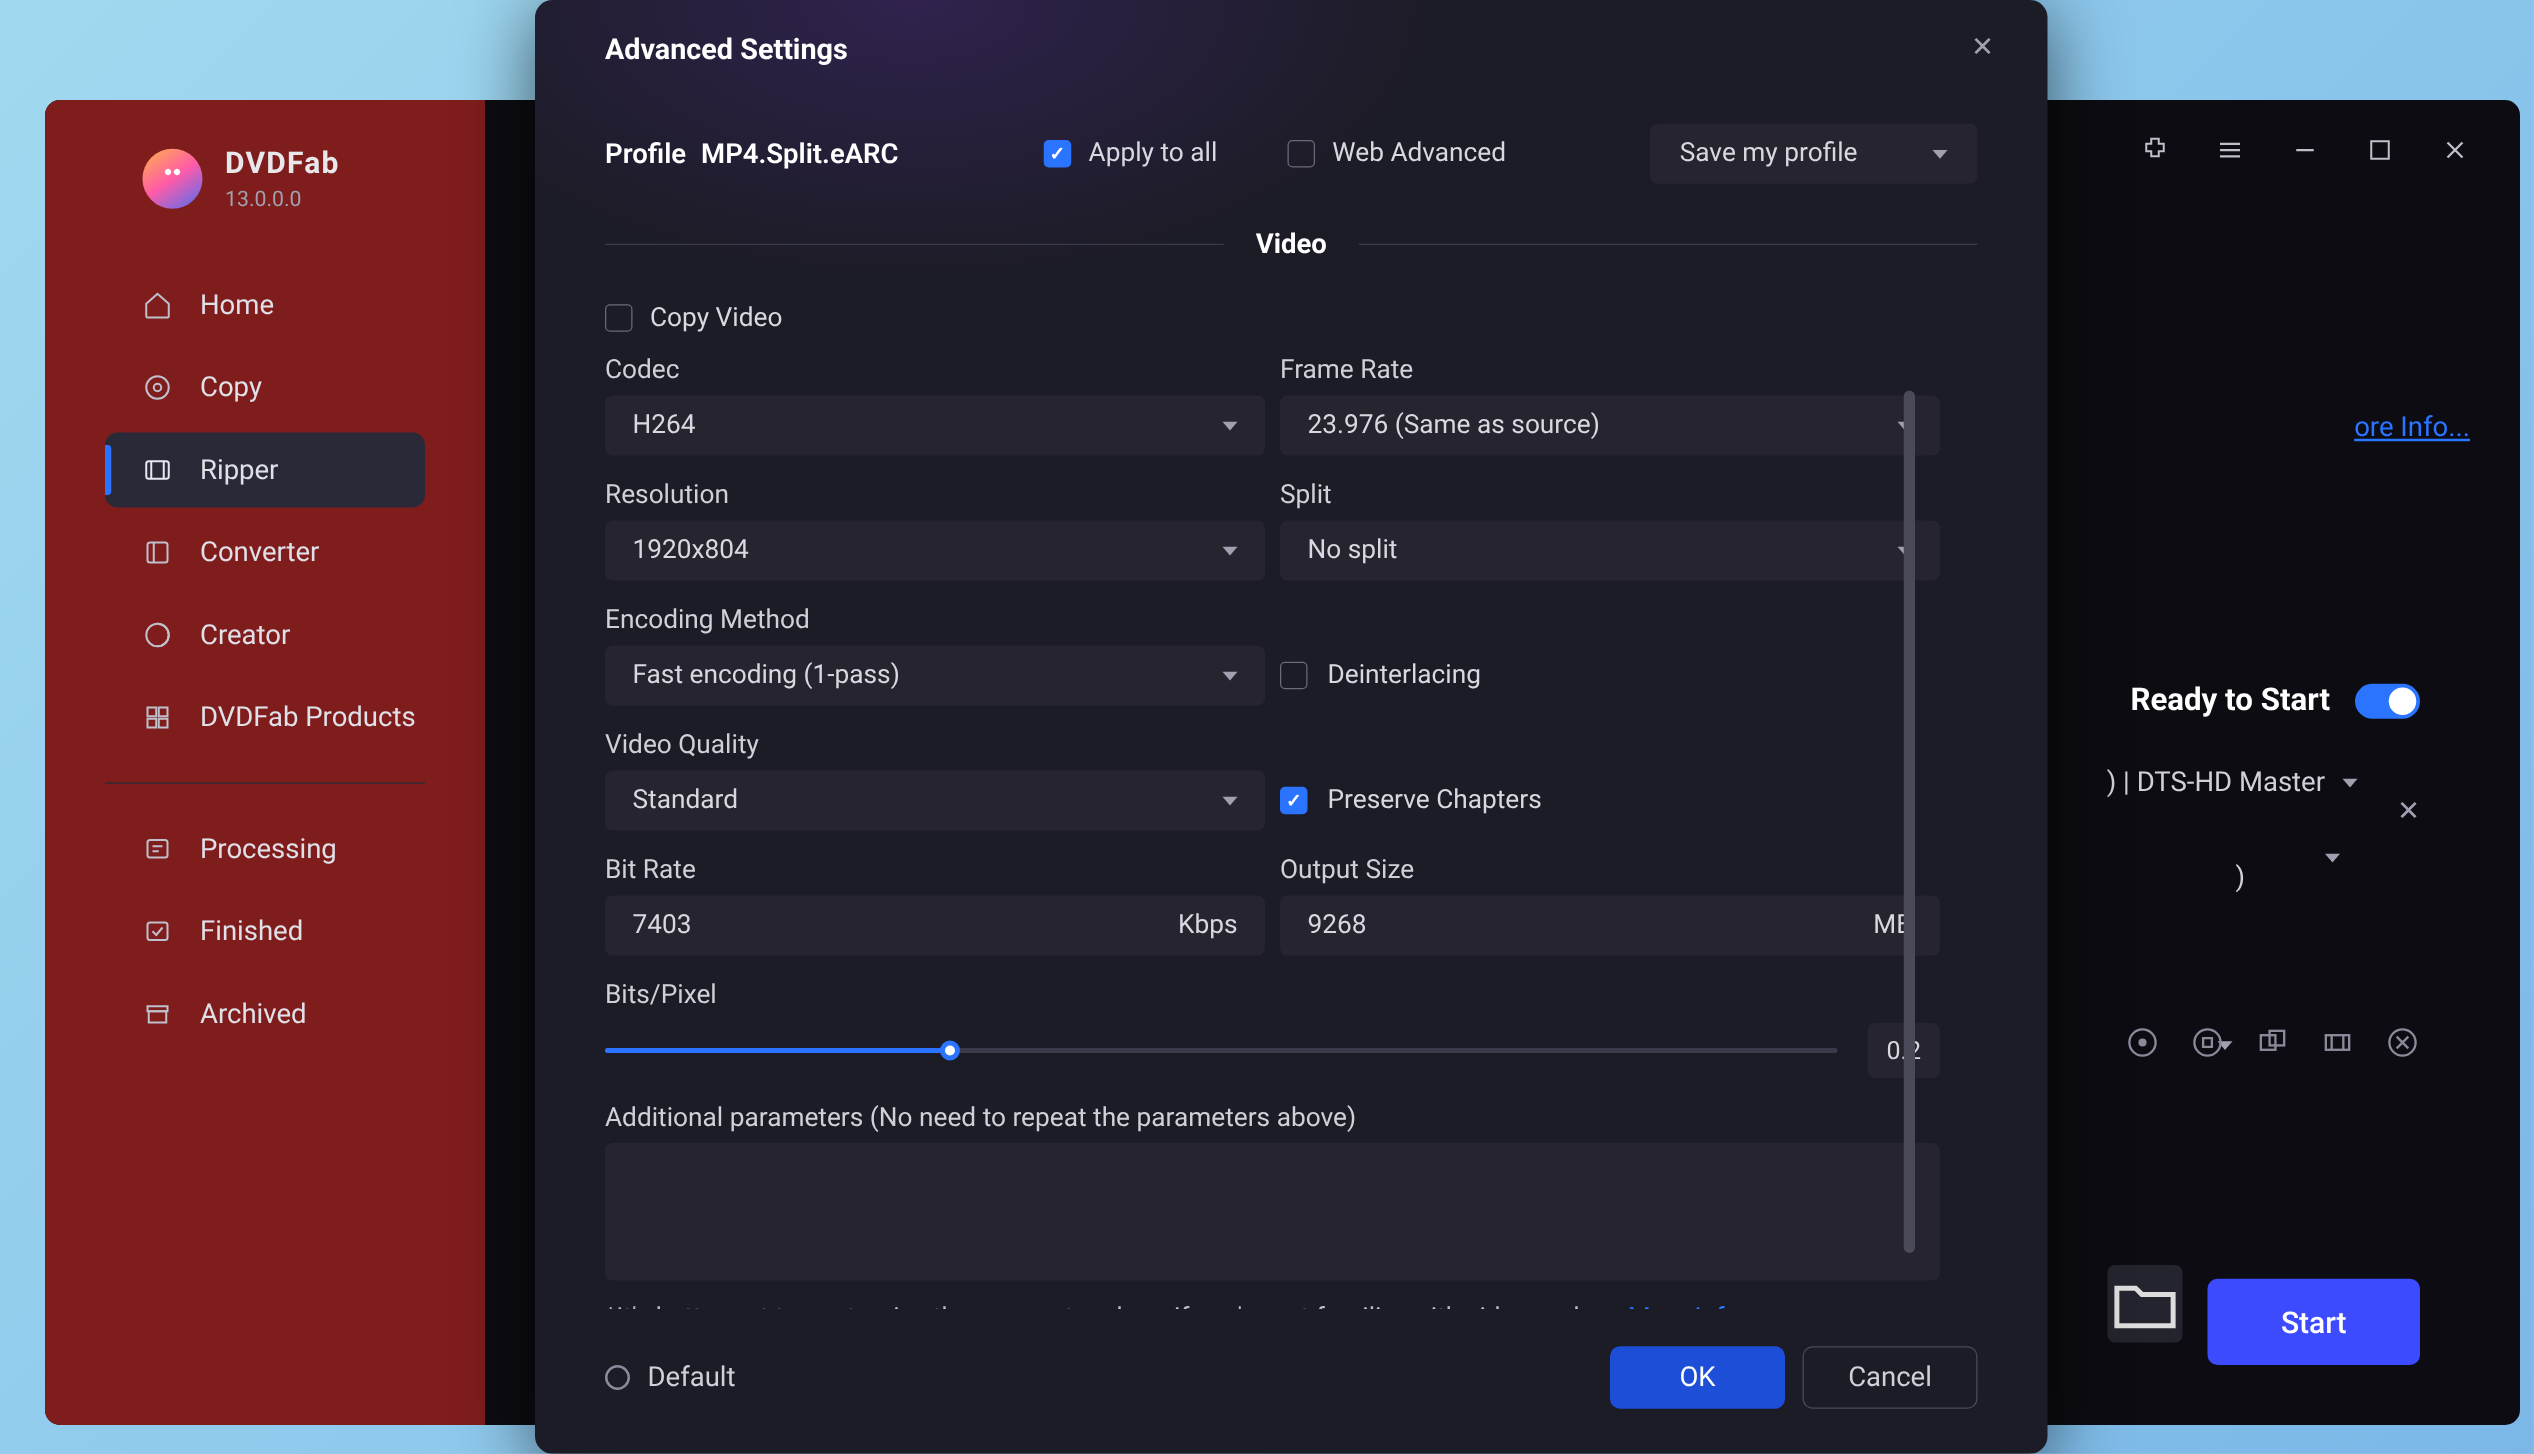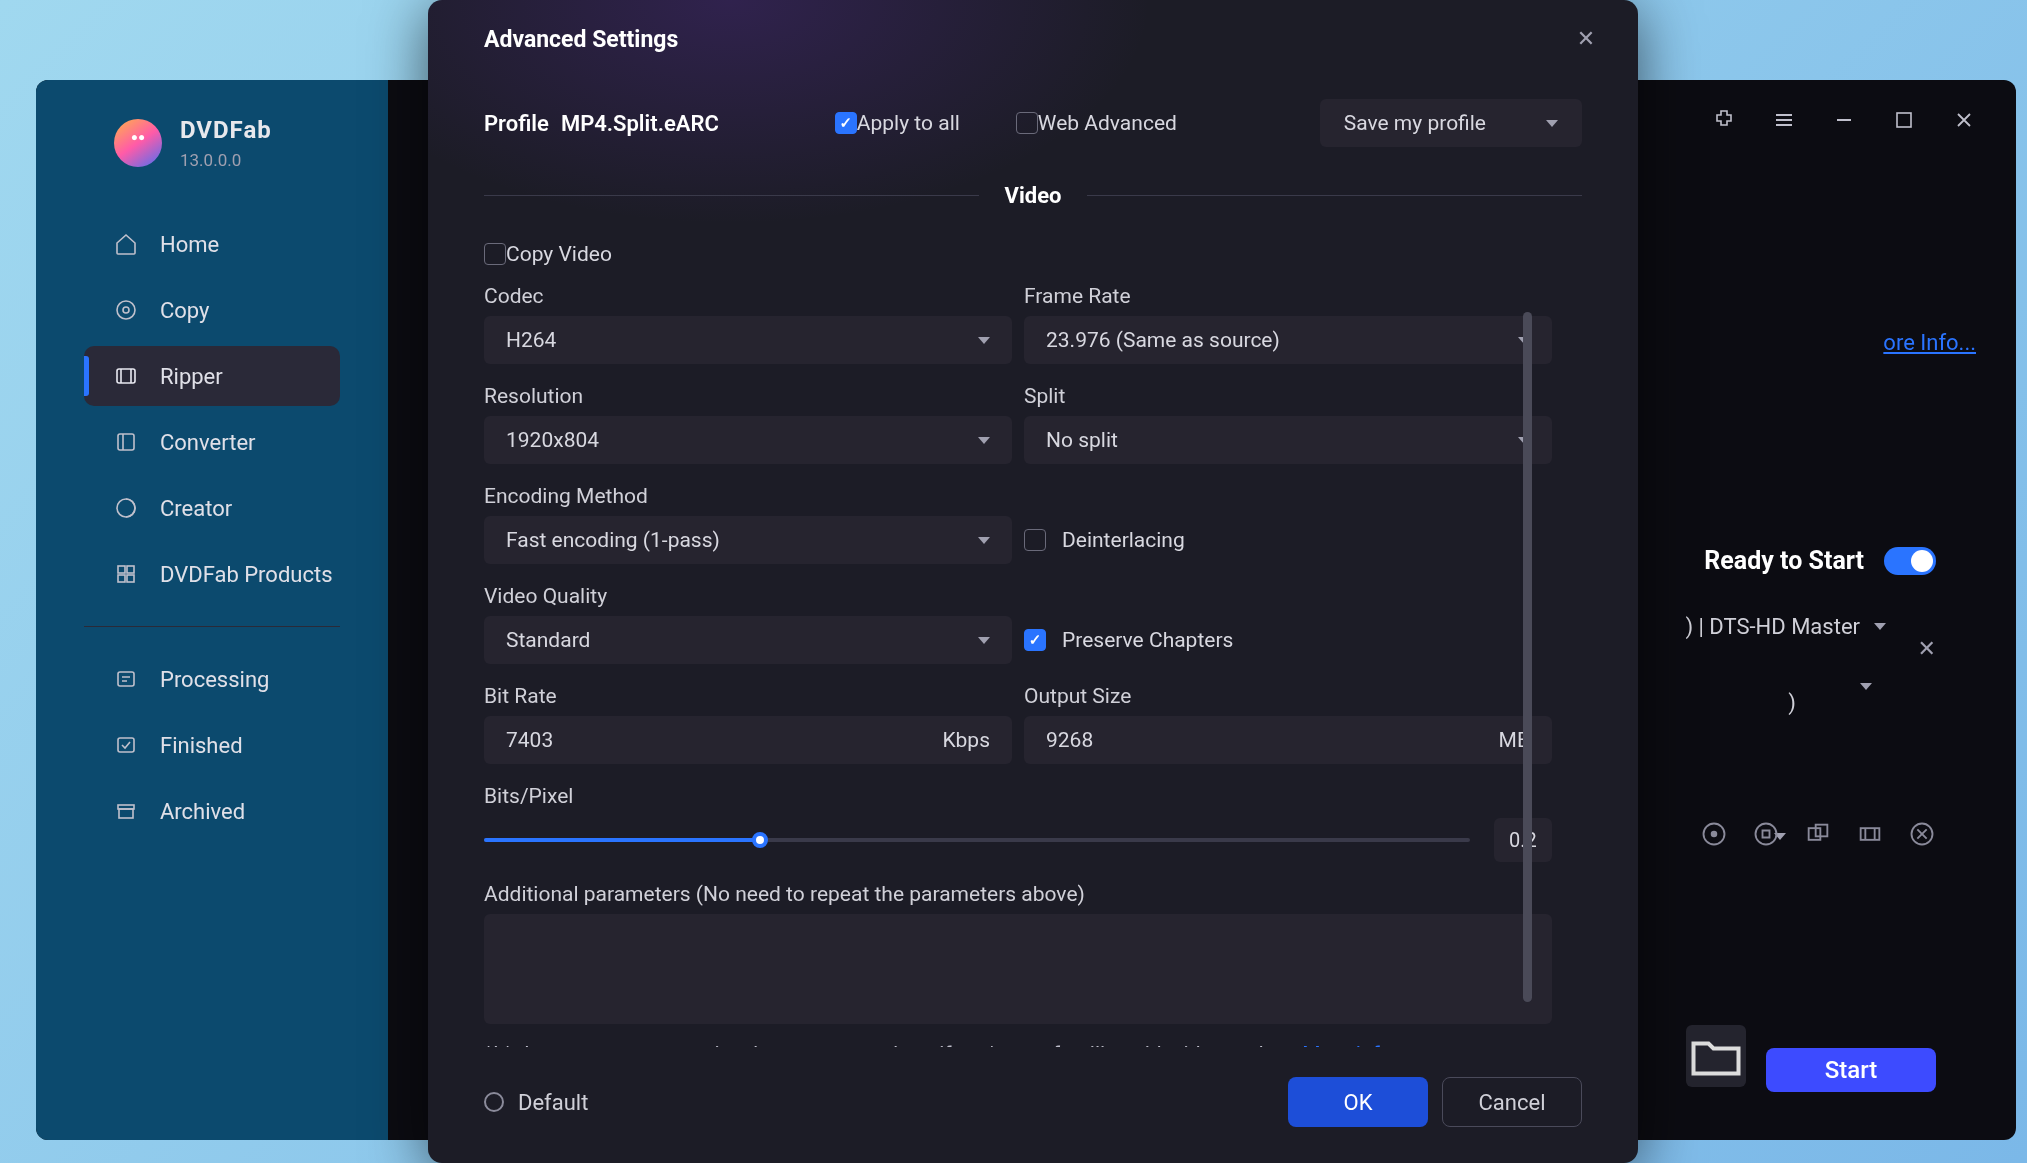--- a/index.html
+++ b/index.html
@@ -1,18 +1,18 @@
 <!DOCTYPE html>
 <html><head>
 <meta charset="utf-8">
 <style>
 * { margin: 0; padding: 0; box-sizing: border-box; font-family: -apple-system, BlinkMacSystemFont, "Segoe UI", Roboto, Arial, sans-serif; }
 body { width: 2027px; height: 1163px; background: linear-gradient(135deg, #a0d8ef 0%, #7bb8e8 100%); overflow: hidden; position: relative; }
 .main-window { position: absolute; left: 36px; top: 80px; width: 1980px; height: 1060px; background: #0c0c12; border-radius: 12px; display: flex; overflow: hidden; }
-.sidebar { width: 352px; background: #0c4a6e; display: flex; flex-direction: column; padding-top: 36px; }
+.sidebar { width: 352px; background: #7f1d1d; display: flex; flex-direction: column; padding-top: 36px; }
 .logo-area { display: flex; align-items: center; gap: 18px; padding-left: 78px; margin-bottom: 44px; }
 .logo-circle { width: 48px; height: 48px; border-radius: 50%; background: linear-gradient(145deg, #ffb347, #ff5ba8, #4a6ff5); position: relative; }
 .logo-circle::after { content: ""; position: absolute; inset: 6px; border-radius: 50%; background: radial-gradient(circle at 40% 35%, #fff 0 2px, transparent 3px), radial-gradient(circle at 60% 35%, #fff 0 2px, transparent 3px); }
 .logo-text { display: flex; flex-direction: column; }
 .logo-name { color: #e8e8ec; font-weight: 700; font-size: 24px; letter-spacing: 1px; }
 .logo-ver { color: #a0a0b0; font-size: 17px; margin-top: 6px; }
 .nav { display: flex; flex-direction: column; gap: 6px; padding: 0 48px; }
 .nav-item { display: flex; align-items: center; gap: 22px; height: 60px; padding-left: 30px; border-radius: 10px; color: #e0e0e8; font-size: 22px; cursor: pointer; position: relative; }
 .nav-item.active { background: #2a2938; }
 .nav-item.active::before { content: ""; position: absolute; left: 0; top: 10px; bottom: 10px; width: 5px; background: #2a74ff; border-radius: 0 3px 3px 0; }
@@ -23,30 +23,30 @@
 .right-peek { position: absolute; right: 40px; top: 250px; color: #2a74ff; text-decoration: underline; font-size: 22px; }
 .ready-row { position: absolute; right: 80px; top: 466px; display: flex; align-items: center; gap: 20px; }
 .ready-text { color: #fff; font-weight: 700; font-size: 25px; }
 .toggle { width: 52px; height: 28px; background: #2a74ff; border-radius: 14px; position: relative; }
 .toggle::after { content: ""; position: absolute; right: 3px; top: 3px; width: 22px; height: 22px; background: #fff; border-radius: 50%; }
 .dts-row { position: absolute; right: 130px; top: 534px; color: #d0d0d8; font-size: 22px; display: flex; align-items: center; gap: 14px; }
 .ftr-icons { position: absolute; right: 80px; top: 740px; display: flex; gap: 24px; }
 .ftr-icons .f { width: 28px; height: 28px; color: #8a8a9a; display: flex; align-items: center; justify-content: center; }
 .bottom-right { position: absolute; right: 80px; bottom: 48px; display: flex; gap: 20px; align-items: center; }
 .folder-btn { width: 60px; height: 62px; background: #24242e; border-radius: 6px; display: flex; align-items: center; justify-content: center; color: #ddd; }
-.start-btn { width: 170px; height: 44px; background: #3d4bff; color: #fff; border-radius: 8px; display: flex; align-items: center; justify-content: center; font-size: 24px; font-weight: 500; cursor: pointer; margin-top: 29px; }
+.start-btn { width: 170px; height: 69px; background: #3d4bff; color: #fff; border-radius: 8px; display: flex; align-items: center; justify-content: center; font-size: 24px; font-weight: 500; cursor: pointer; margin-top: 29px; }
 
 .modal { position: absolute; left: 428px; top: 0; width: 1210px; height: 1163px; background: #1c1c26; border-radius: 14px; box-shadow: 0 10px 60px rgba(0,0,0,0.6); display: flex; flex-direction: column; padding: 26px 56px 30px 56px; overflow: hidden; }
 .modal::before { content: ""; position: absolute; inset: 0 0 auto 0; height: 320px; background: radial-gradient(ellipse 600px 320px at 25% 0%, rgba(100,50,180,0.28), transparent 70%); pointer-events: none; }
 .modal-title { color: #fff; font-weight: 700; font-size: 23px; margin-bottom: 46px; position: relative; }
 .modal-close { position: absolute; right: 40px; top: 26px; color: #a0a0b0; cursor: pointer; width: 24px; height: 24px; display: flex; align-items: center; justify-content: center; font-size: 22px; }
 .profile-row { display: flex; align-items: center; gap: 56px; margin-bottom: 36px; position: relative; }
 .profile-label { color: #fff; font-size: 22px; font-weight: 600; }
 .profile-name { color: #fff; font-size: 22px; font-weight: 600; }
-.check-row { display: flex; align-items: center; color: #d8d8e0; font-size: 21px; }
+.check-row { display: flex; align-items: center; gap: 14px; color: #d8d8e0; font-size: 21px; }
 .checkbox { width: 22px; height: 22px; border: 1.5px solid #6a6a7a; border-radius: 4px; flex-shrink: 0; display: flex; align-items: center; justify-content: center; }
 .checkbox.checked { background: #2a74ff; border-color: #2a74ff; }
 .checkbox.checked::after { content: "✓"; color: #fff; font-size: 15px; font-weight: 700; }
 .save-profile-dd { margin-left: auto; background: #26242f; border-radius: 6px; padding: 12px 24px; display: flex; align-items: center; gap: 60px; color: #d8d8e0; font-size: 21px; cursor: pointer; }
 .section-hr { display: flex; align-items: center; gap: 26px; margin-bottom: 34px; position: relative; }
 .section-hr::before, .section-hr::after { content: ""; flex: 1; height: 1px; background: #3a3a4a; }
 .section-title { color: #fff; font-weight: 700; font-size: 22px; }
 .scroll-area { position: relative; flex: 1; overflow-y: auto; padding-right: 30px; }
 .grid { display: grid; grid-template-columns: 1fr 1fr; column-gap: 12px; row-gap: 8px; }
 .full { grid-column: 1 / -1; }

